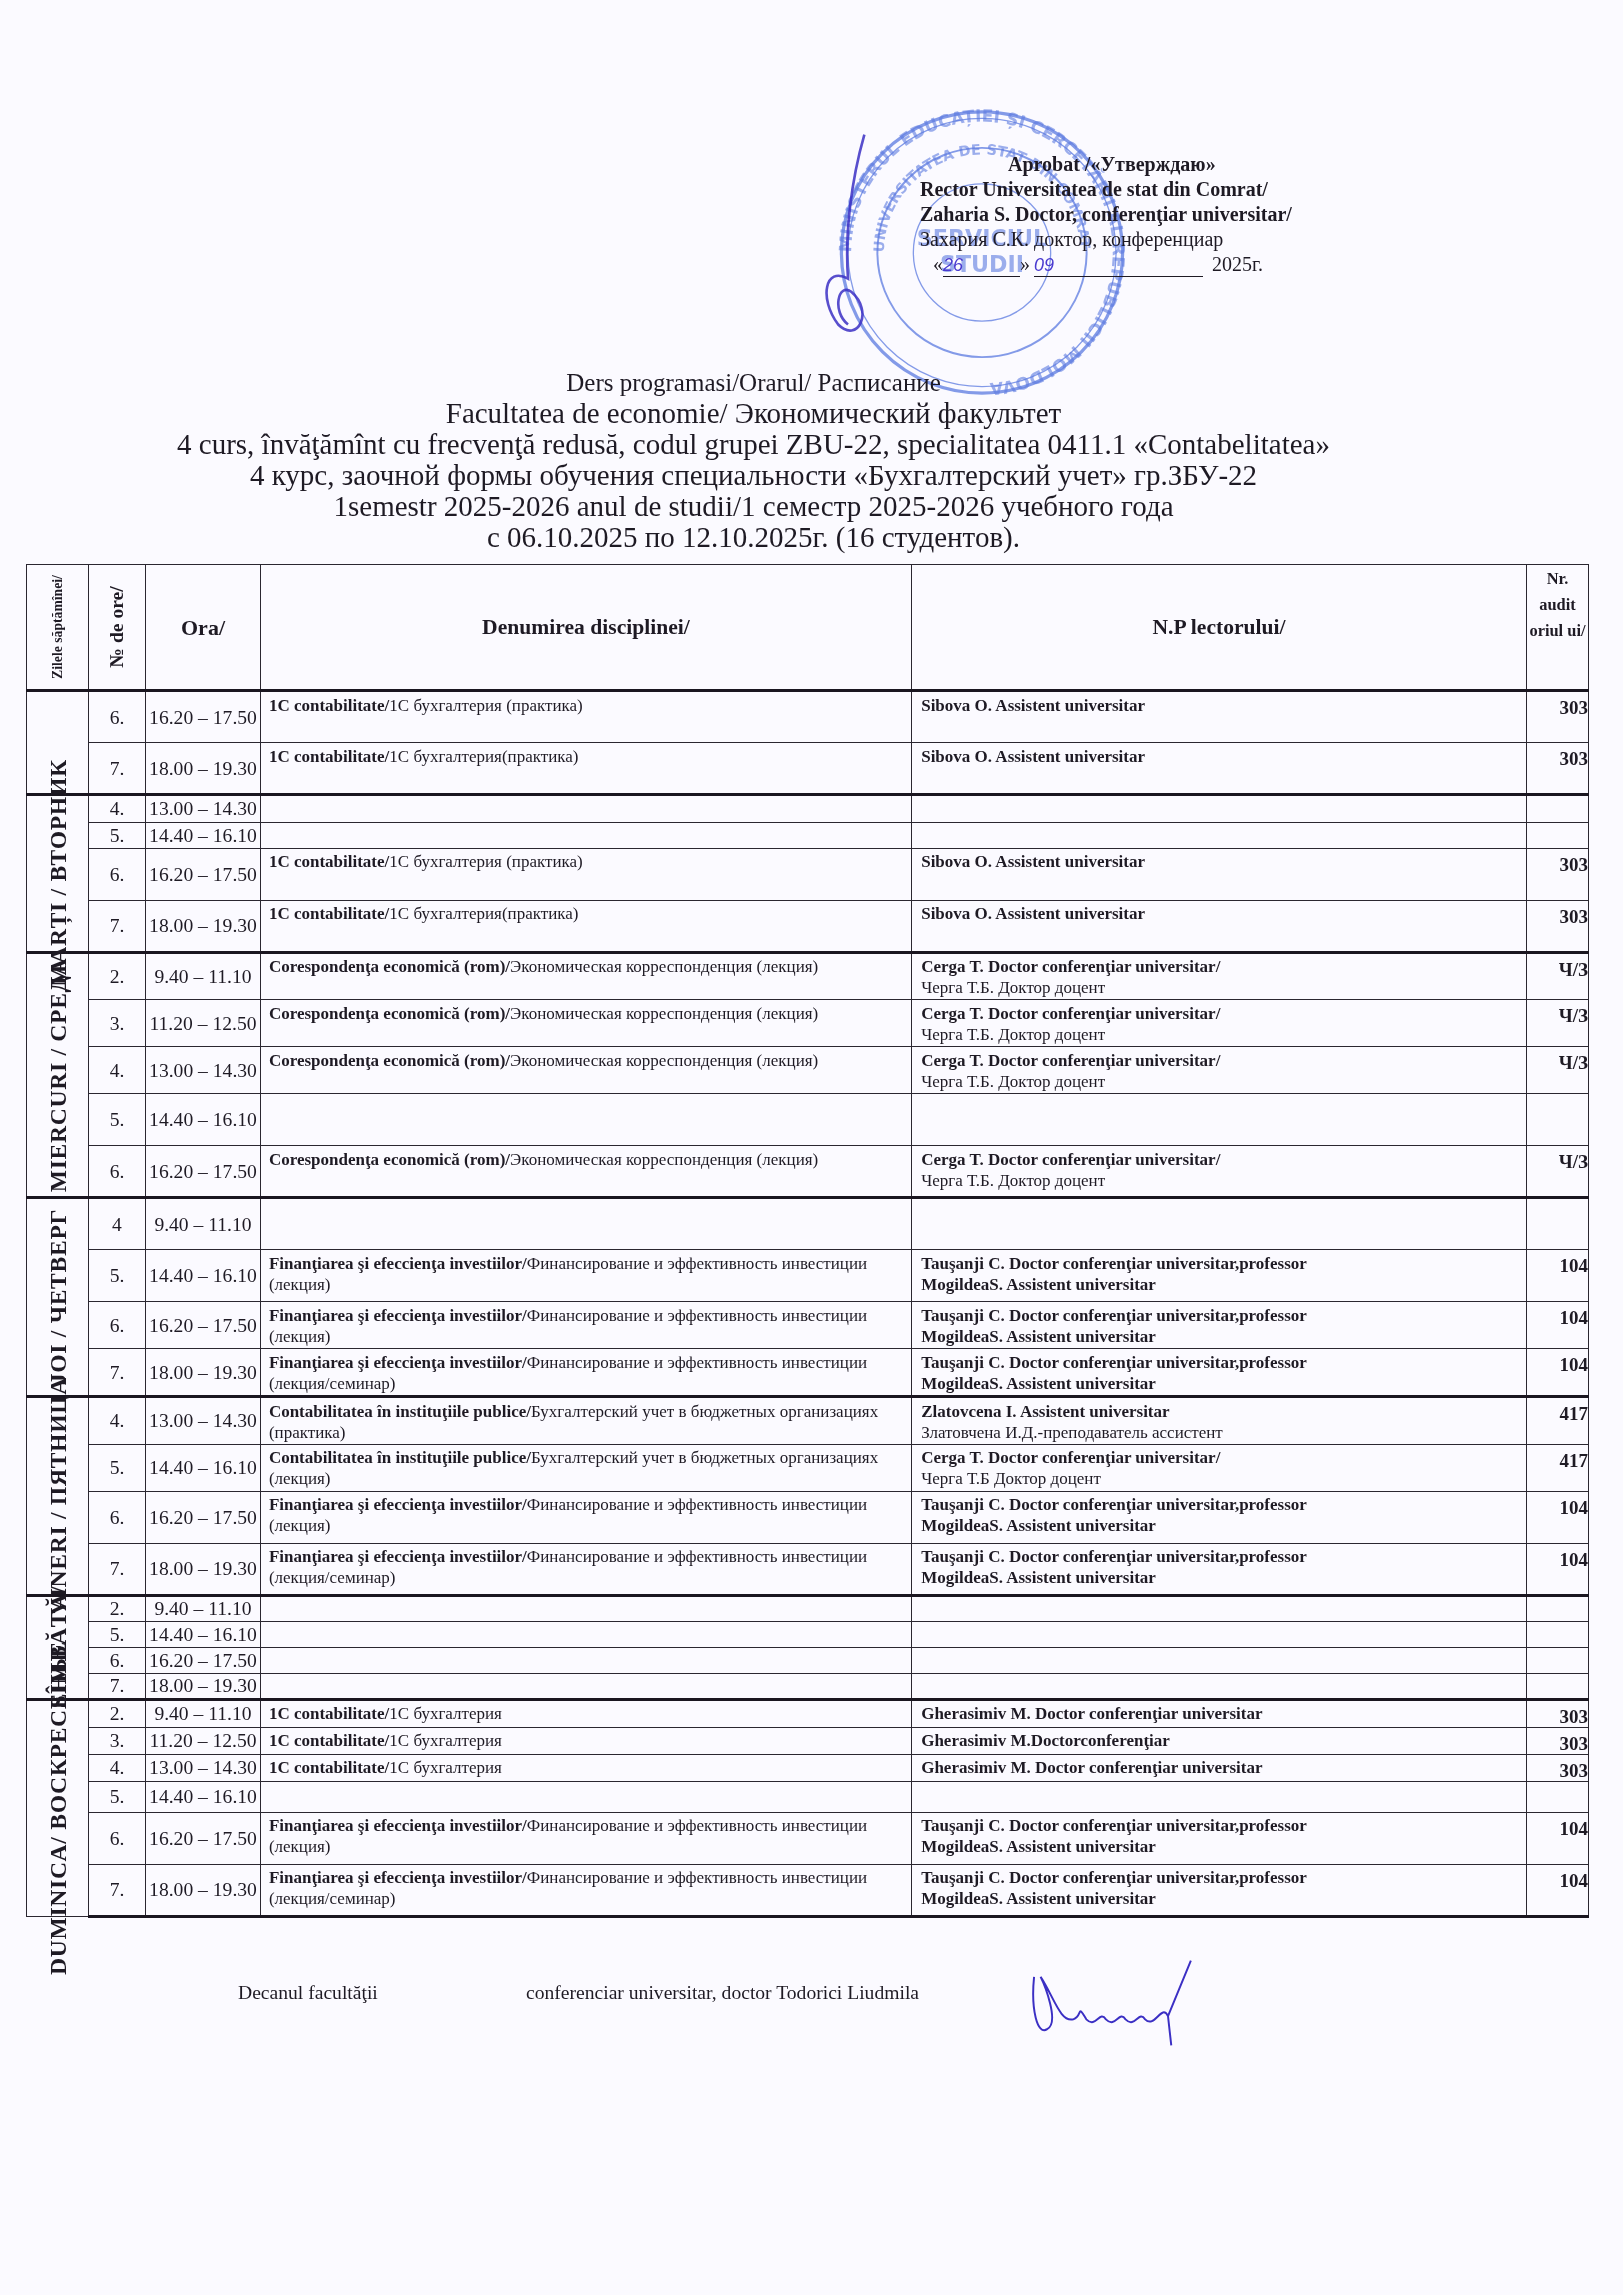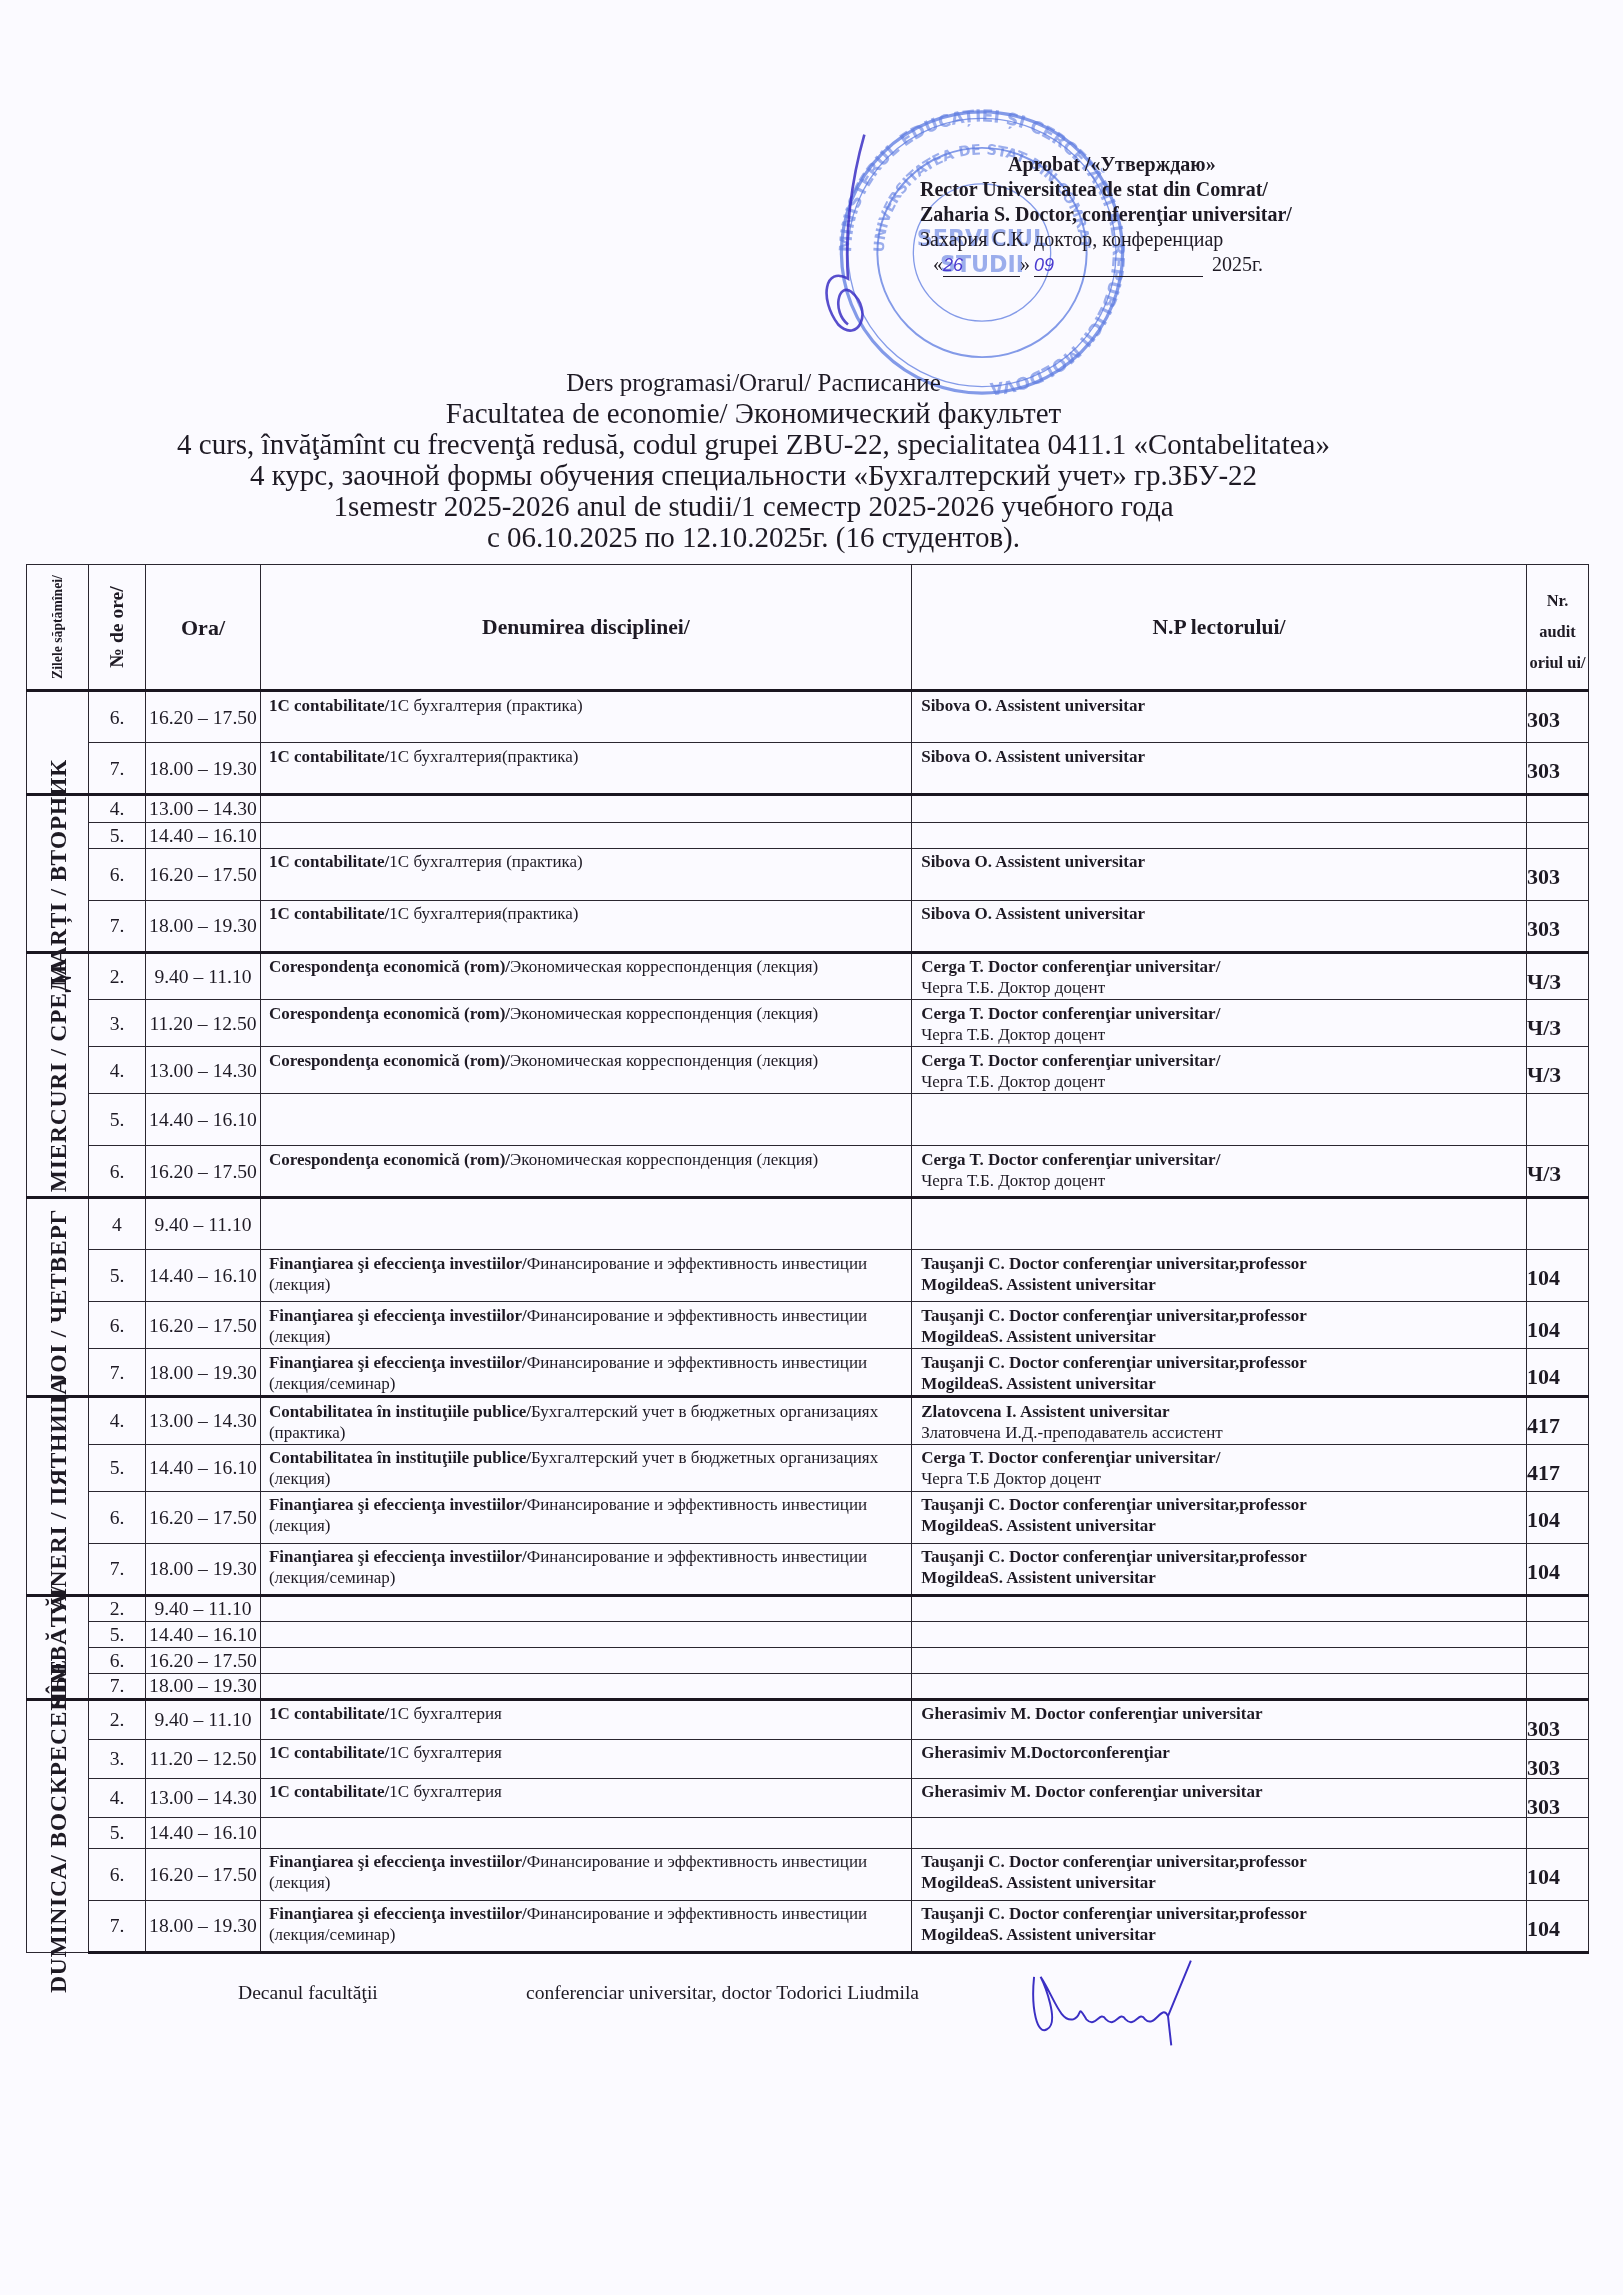--- a/index.html
+++ b/index.html
@@ -28,30 +28,30 @@
 
   
   .sched { position: absolute; left: 26px; top: 564px; width: 1562px; border-collapse: collapse; table-layout: fixed; font-size: 17px; line-height: 21px; }
   .sched td, .sched th { border: 1.3px solid #2a2630; vertical-align: top; }
   .sched thead th { font-weight: bold; text-align: center; vertical-align: middle; height: 126px; }
   .sched thead th.h-rot { position: relative; padding: 0; }
   .rot { position: absolute; left: 50%; top: 50%; transform: translate(-50%, -50%) rotate(-90deg); white-space: nowrap; text-align: center; }
   .h-rot .rot { font-size: 13.7px; line-height: 15.7px; }
   .h-ora { font-size: 22px; }
   .h-disc, .h-lect { font-size: 21.6px; }
-  .h-room { font-size: 16.4px; line-height: 31px; vertical-align: top !important; padding-top: 20px; }
+  .h-room { font-size: 16.4px; line-height: 26px; vertical-align: top !important; padding-top: 1px; }
   .day-top td { border-top: 3.9px solid #1a1620; }
   .sched tbody tr:last-child td { border-bottom: 3.9px solid #1a1620; }
   .c-day { position: relative; padding: 0; }
   .c-day .rot { font-weight: bold; font-size: 23.6px; line-height: 26px; letter-spacing: 0.7px; }
   .c-no { text-align: center; vertical-align: middle !important; font-size: 19.6px; }
   .c-time { text-align: center; vertical-align: middle !important; font-size: 19.6px; white-space: nowrap; }
   .c-disc { padding: 2.6px 7.9px 1.3px 7.9px; }
   .c-lect { padding: 2.6px 9.2px 1.3px 9.2px; }
-  .c-room { text-align: left; font-weight: bold; font-size: 22px; padding-top: 17px; }
+  .c-room { text-align: right; font-weight: bold; font-size: 19px; padding-top: 5px; }
   .ro { font-weight: bold; }
   .lect-b { font-weight: bold; }
   .row-tall td { height: 52px; }
   .row-mid td { height: 45px; }
   .row-short td { height: 27.5px; }
   .row-s2 td { height: 26px; }
   .row-s3 td { height: 31px; }
 
   
   .footer { position: absolute; left: 208px; top: 1982px; font-size: 19.6px; white-space: nowrap; margin-left: 30px; }

